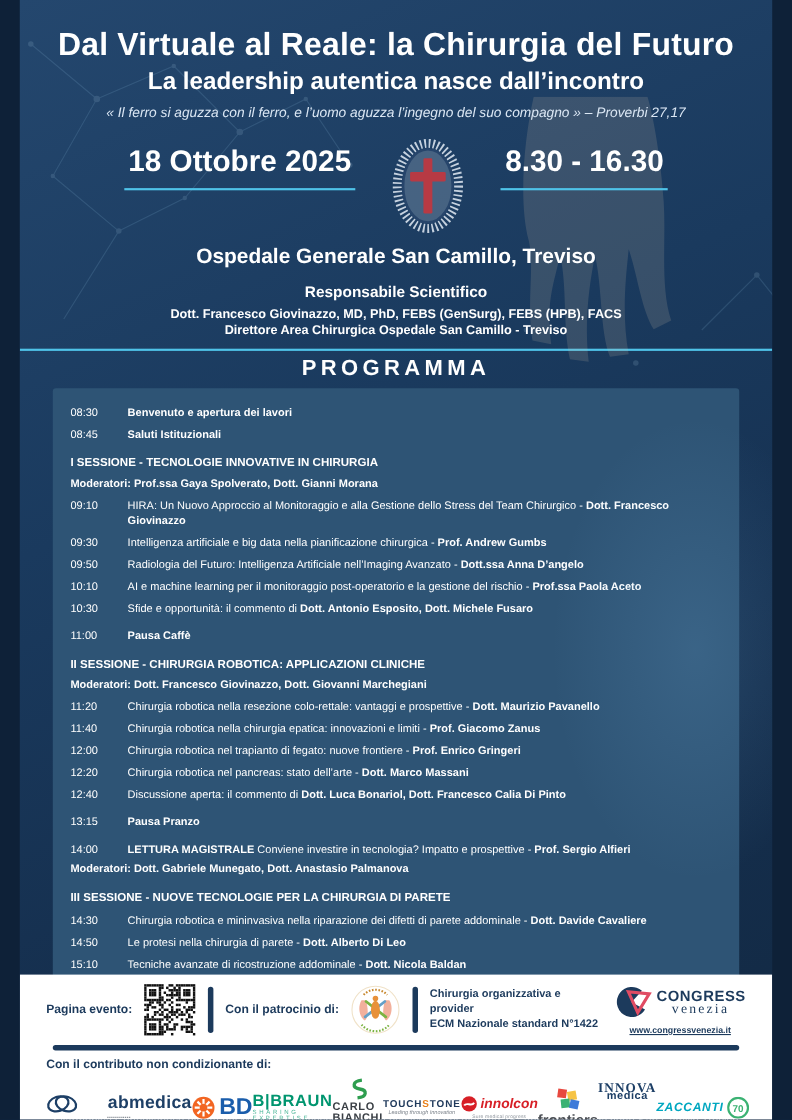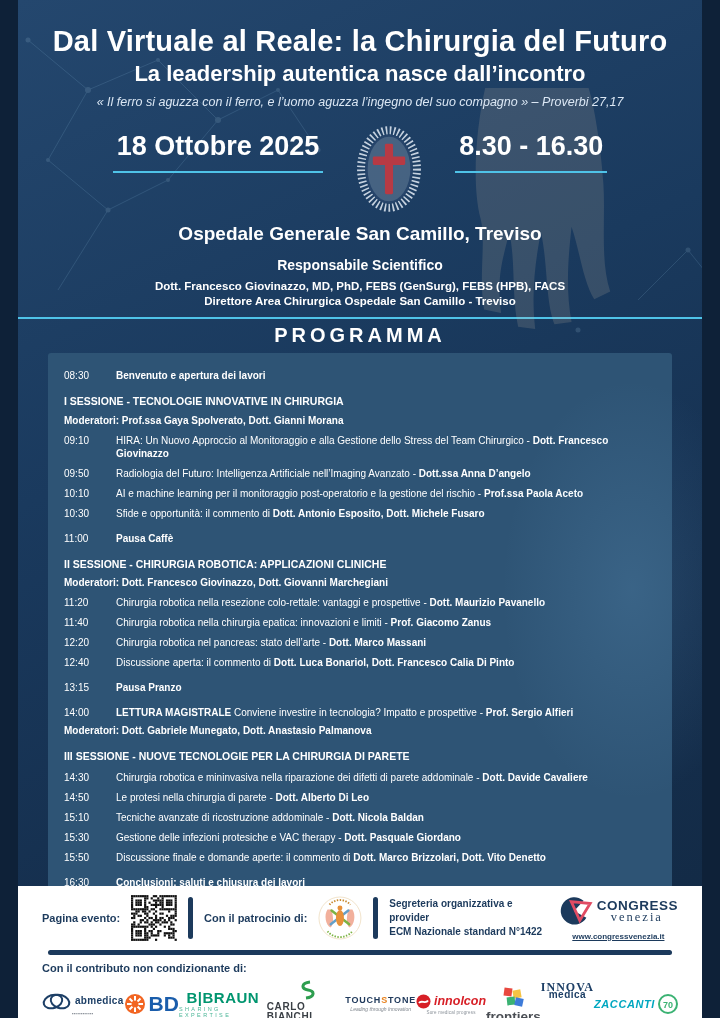--- a/index.html
+++ b/index.html
@@ -42,21 +42,21 @@
   .congress-name{line-height:.95;text-align:left;}
   .cn1{font-size:13.5px;font-weight:700;letter-spacing:.5px;}
   .cn2{font-size:12.5px;font-family:"Liberation Serif",serif;letter-spacing:2px;margin-left:14px;}
   .curl{font-size:8px;font-weight:700;text-decoration:underline;margin-top:3px;color:#1c3a5c;}
   .hbar{height:5px;background:#1c3a5c;border-radius:3px;margin:0 30px;}
   .band2{padding:7px 24px 0;}
   .contrib-label{font-size:11px;font-weight:700;margin-bottom:6px;}
   .sponsors{display:flex;align-items:center;justify-content:space-between;}
   .sp{display:flex;flex-direction:column;align-items:center;line-height:1;}
   .sp-row{display:flex;align-items:center;gap:3px;}
-  .sp-abm{font-size:10px;font-weight:700;color:#1d3f66;letter-spacing:.3px;}
+  .sp-abm{font-size:16px;font-weight:700;color:#1d3f66;letter-spacing:.3px;margin-left:23px;}
   .sp-tag{font-size:4.5px;color:#8a9199;margin-top:2px;letter-spacing:.2px;}
   .sp-bd{font-size:21px;font-weight:700;color:#1a5dab;}
   .sp-braun1{font-size:15px;font-weight:700;color:#00956f;letter-spacing:.5px;}
   .sp-braun2{font-size:5.5px;color:#49b596;letter-spacing:2.4px;margin-top:2px;}
   .sp-carlo1{font-size:10px;font-weight:700;color:#3a3f45;letter-spacing:.6px;margin-top:2px;}
   .sp-touch1{font-size:9px;font-weight:700;color:#203a5c;letter-spacing:.8px;}
   .sp-touch1 i{color:#e8821e;font-style:normal;}
   .sp-ital{font-size:5px;font-style:italic;color:#7d848c;margin-top:2px;}
   .sp-inno{font-size:12.5px;font-weight:700;font-style:italic;color:#d71f26;}
   .sp-front{font-size:13.5px;font-weight:700;color:#4a4e54;}
@@ -125,25 +125,33 @@
 
   <div class="cyanline"></div>
   <div class="prog-title">PROGRAMMA</div>
 
   <div class="panel">
     <div>
         <div class="prow item">
           <span class="ptime">08:30</span>
           <span class="ptext"><b>Benvenuto e apertura dei lavori</b></span>
         </div>
+        <div class="prow item">
+          <span class="ptime">08:45</span>
+          <span class="ptext"><b>Saluti Istituzionali</b></span>
+        </div>
         <div class="prow session">I SESSIONE - TECNOLOGIE INNOVATIVE IN CHIRURGIA</div>
         <div class="prow moderators">Moderatori: Prof.ssa Gaya Spolverato, Dott. Gianni Morana</div>
         <div class="prow item">
           <span class="ptime">09:10</span>
           <span class="ptext">HIRA: Un Nuovo Approccio al Monitoraggio e alla Gestione dello Stress del Team Chirurgico - <b>Dott. Francesco Giovinazzo</b></span>
+        </div>
+        <div class="prow item">
+          <span class="ptime">09:30</span>
+          <span class="ptext">Intelligenza artificiale e big data nella pianificazione chirurgica - <b>Prof. Andrew Gumbs</b></span>
         </div>
         <div class="prow item">
           <span class="ptime">09:50</span>
           <span class="ptext">Radiologia del Futuro: Intelligenza Artificiale nell’Imaging Avanzato - <b>Dott.ssa Anna D’angelo</b></span>
         </div>
         <div class="prow item">
           <span class="ptime">10:10</span>
           <span class="ptext">AI e machine learning per il monitoraggio post-operatorio e la gestione del rischio - <b>Prof.ssa Paola Aceto</b></span>
         </div>
         <div class="prow item">
@@ -156,20 +164,24 @@
         </div>
         <div class="prow session">II SESSIONE - CHIRURGIA ROBOTICA: APPLICAZIONI CLINICHE</div>
         <div class="prow moderators">Moderatori: Dott. Francesco Giovinazzo, Dott. Giovanni Marchegiani</div>
         <div class="prow item">
           <span class="ptime">11:20</span>
           <span class="ptext">Chirurgia robotica nella resezione colo-rettale: vantaggi e prospettive - <b>Dott. Maurizio Pavanello</b></span>
         </div>
         <div class="prow item">
           <span class="ptime">11:40</span>
           <span class="ptext">Chirurgia robotica nella chirurgia epatica: innovazioni e limiti - <b>Prof. Giacomo Zanus</b></span>
+        </div>
+        <div class="prow item">
+          <span class="ptime">12:00</span>
+          <span class="ptext">Chirurgia robotica nel trapianto di fegato: nuove frontiere - <b>Prof. Enrico Gringeri</b></span>
         </div>
         <div class="prow item">
           <span class="ptime">12:20</span>
           <span class="ptext">Chirurgia robotica nel pancreas: stato dell’arte - <b>Dott. Marco Massani</b></span>
         </div>
         <div class="prow item">
           <span class="ptime">12:40</span>
           <span class="ptext">Discussione aperta: il commento di <b>Dott. Luca Bonariol, Dott. Francesco Calia Di Pinto</b></span>
         </div>
         <div class="prow item gap">
@@ -456,21 +468,21 @@
         <path d="M36,14 C40,20 38,30 33,33 C29,30 30,20 32,14 Z" fill="#f2b09c"></path>
         <rect x="10" y="21" width="26" height="2.6" rx="1.3" fill="#7cb342" transform="rotate(38 23 23)"></rect>
         <rect x="10" y="21" width="26" height="2.6" rx="1.3" fill="#64a0c8" transform="rotate(-38 23 23)"></rect>
         <ellipse cx="23" cy="23" rx="4.2" ry="8.5" fill="#e8913a"></ellipse>
         <circle cx="23" cy="12.5" r="2.6" fill="#e8913a"></circle>
         <path d="M12,9 A15,15 0 0 1 34,9" fill="none" stroke="#c8892f" stroke-width="2" stroke-dasharray="1.5 1.5"></path>
         <path d="M10,37 A17,17 0 0 0 36,37" fill="none" stroke="#7cb342" stroke-width="2" stroke-dasharray="1.5 1.5"></path>
       </svg>
       <div class="vbar"></div>
       <div class="segr">
-        <div>Segreteria organizzativa e provider</div>
+        <div>Chirurgia organizzativa e provider</div>
         <div>ECM Nazionale standard N°1422</div>
       </div>
       <div class="congress">
         <div class="congress-top">
           <svg width="34" height="34" viewBox="0 0 36 36">
             <path d="M26,6 A14.5,14.5 0 1 0 29,24 L16,17 Z" fill="#1c3a5c"></path>
             <path d="M13,7 L33,9 L22,27 Z" fill="none" stroke="#e04b63" stroke-width="3"></path>
           </svg>
           <div class="congress-name">
             <div class="cn1">CONGRESS</div>

